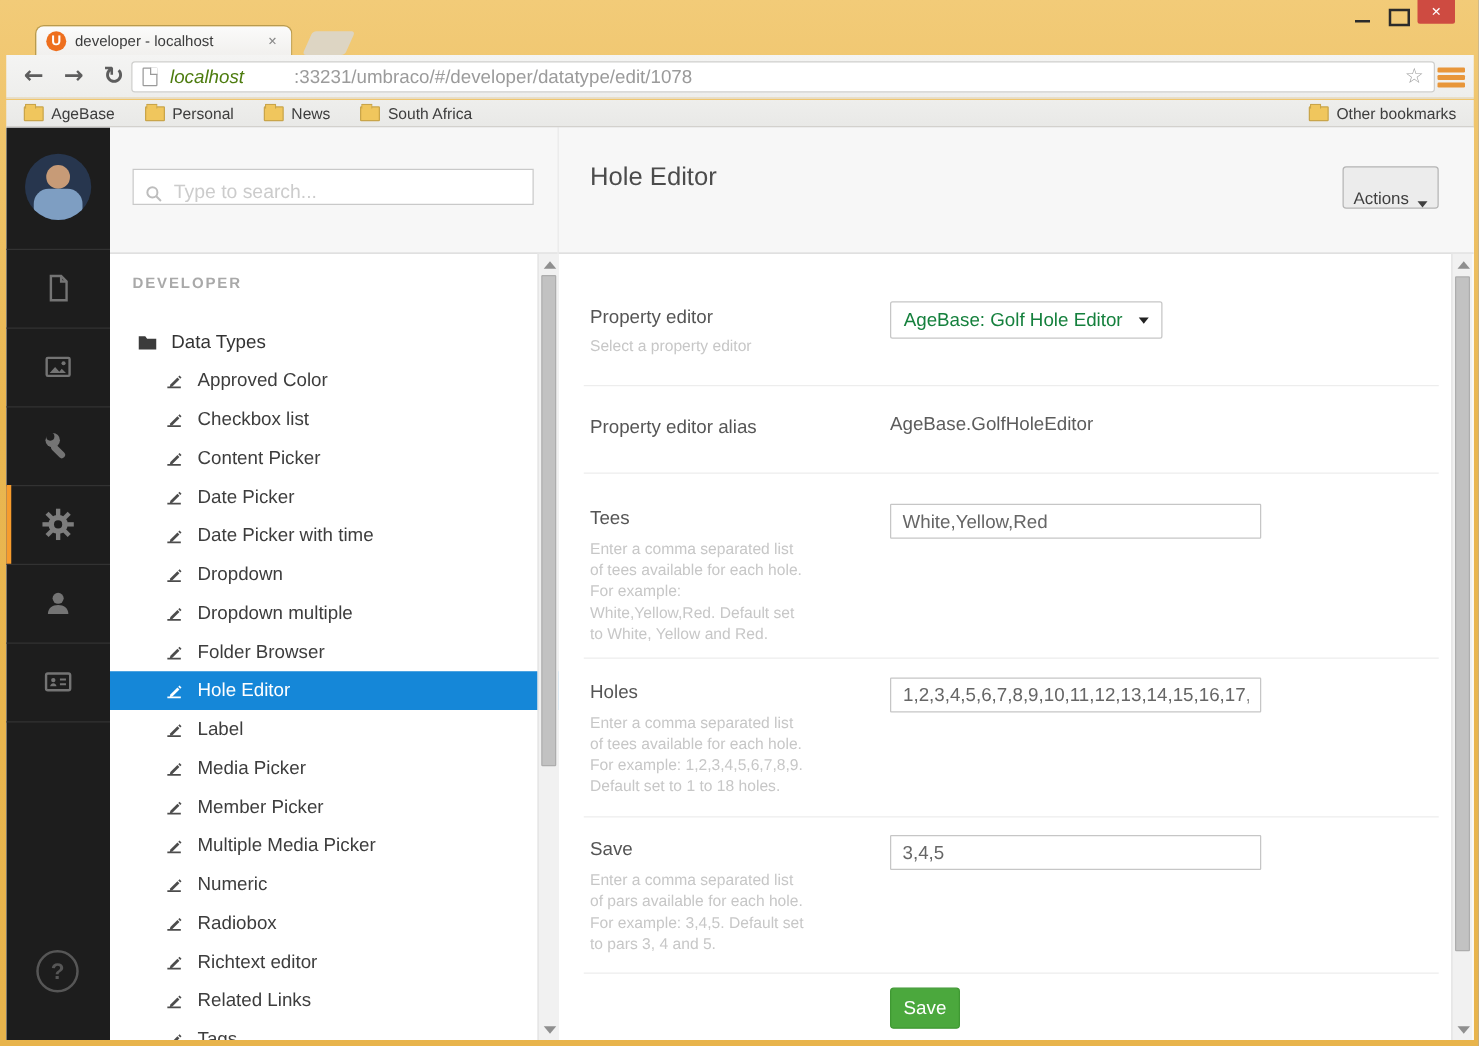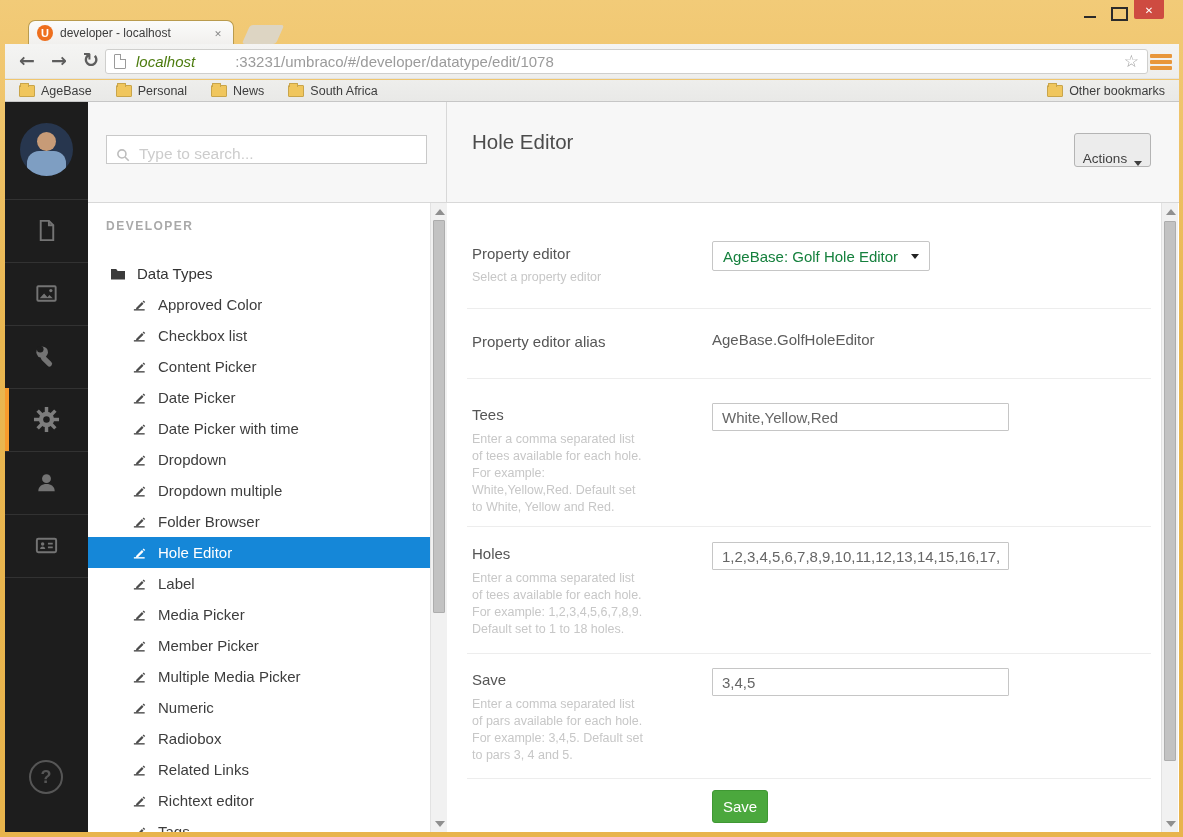--- a/index.html
+++ b/index.html
@@ -386,29 +386,29 @@
               <path d="M11.3 4.7l1.1-1.1 1.7 1.7-1.1 1.1z" fill="currentColor"></path>
             </svg>
             <span>Radiobox</span>
           </div>
         <div class="trow">
             <svg class="dt-icon" width="15" height="15" viewBox="0 0 16 16">
               <path d="M2 13.7h11.5" stroke="currentColor" stroke-width="1.5"></path>
               <path d="M4.6 11.4l6-6 1.7 1.7-6 6-2.3.6z" fill="currentColor"></path>
               <path d="M11.3 4.7l1.1-1.1 1.7 1.7-1.1 1.1z" fill="currentColor"></path>
             </svg>
+            <span>Richtext editor</span>
+          </div>
+        <div class="trow">
+            <svg class="dt-icon" width="15" height="15" viewBox="0 0 16 16">
+              <path d="M2 13.7h11.5" stroke="currentColor" stroke-width="1.5"></path>
+              <path d="M4.6 11.4l6-6 1.7 1.7-6 6-2.3.6z" fill="currentColor"></path>
+              <path d="M11.3 4.7l1.1-1.1 1.7 1.7-1.1 1.1z" fill="currentColor"></path>
+            </svg>
             <span>Related Links</span>
-          </div>
-        <div class="trow">
-            <svg class="dt-icon" width="15" height="15" viewBox="0 0 16 16">
-              <path d="M2 13.7h11.5" stroke="currentColor" stroke-width="1.5"></path>
-              <path d="M4.6 11.4l6-6 1.7 1.7-6 6-2.3.6z" fill="currentColor"></path>
-              <path d="M11.3 4.7l1.1-1.1 1.7 1.7-1.1 1.1z" fill="currentColor"></path>
-            </svg>
-            <span>Richtext editor</span>
           </div>
         <div class="trow">
             <svg class="dt-icon" width="15" height="15" viewBox="0 0 16 16">
               <path d="M2 13.7h11.5" stroke="currentColor" stroke-width="1.5"></path>
               <path d="M4.6 11.4l6-6 1.7 1.7-6 6-2.3.6z" fill="currentColor"></path>
               <path d="M11.3 4.7l1.1-1.1 1.7 1.7-1.1 1.1z" fill="currentColor"></path>
             </svg>
             <span>Tags</span>
           </div>
       </div>

